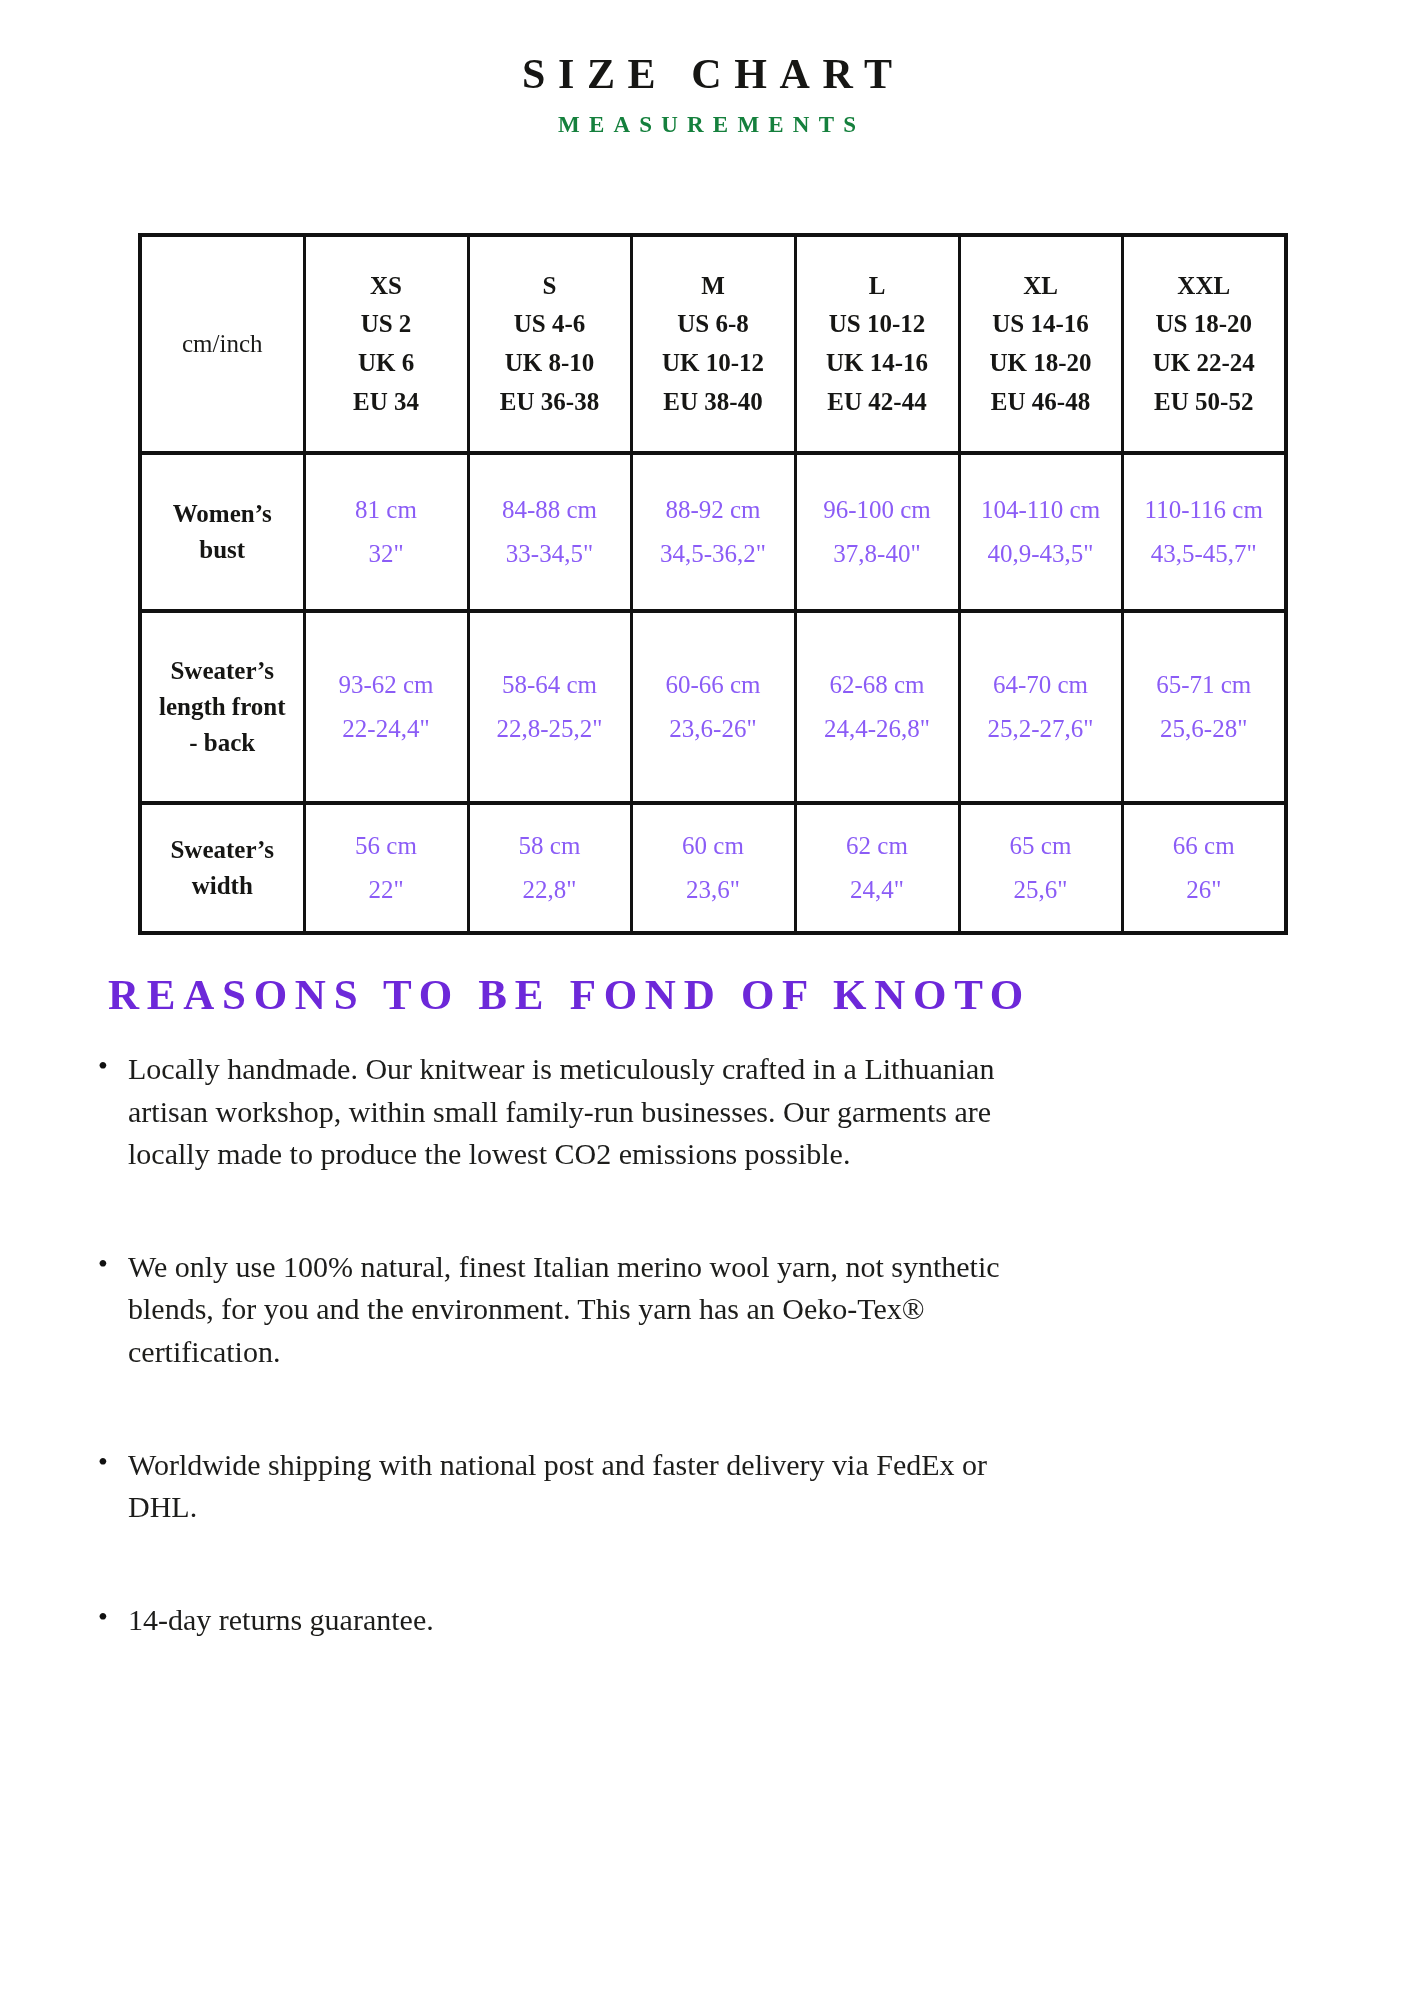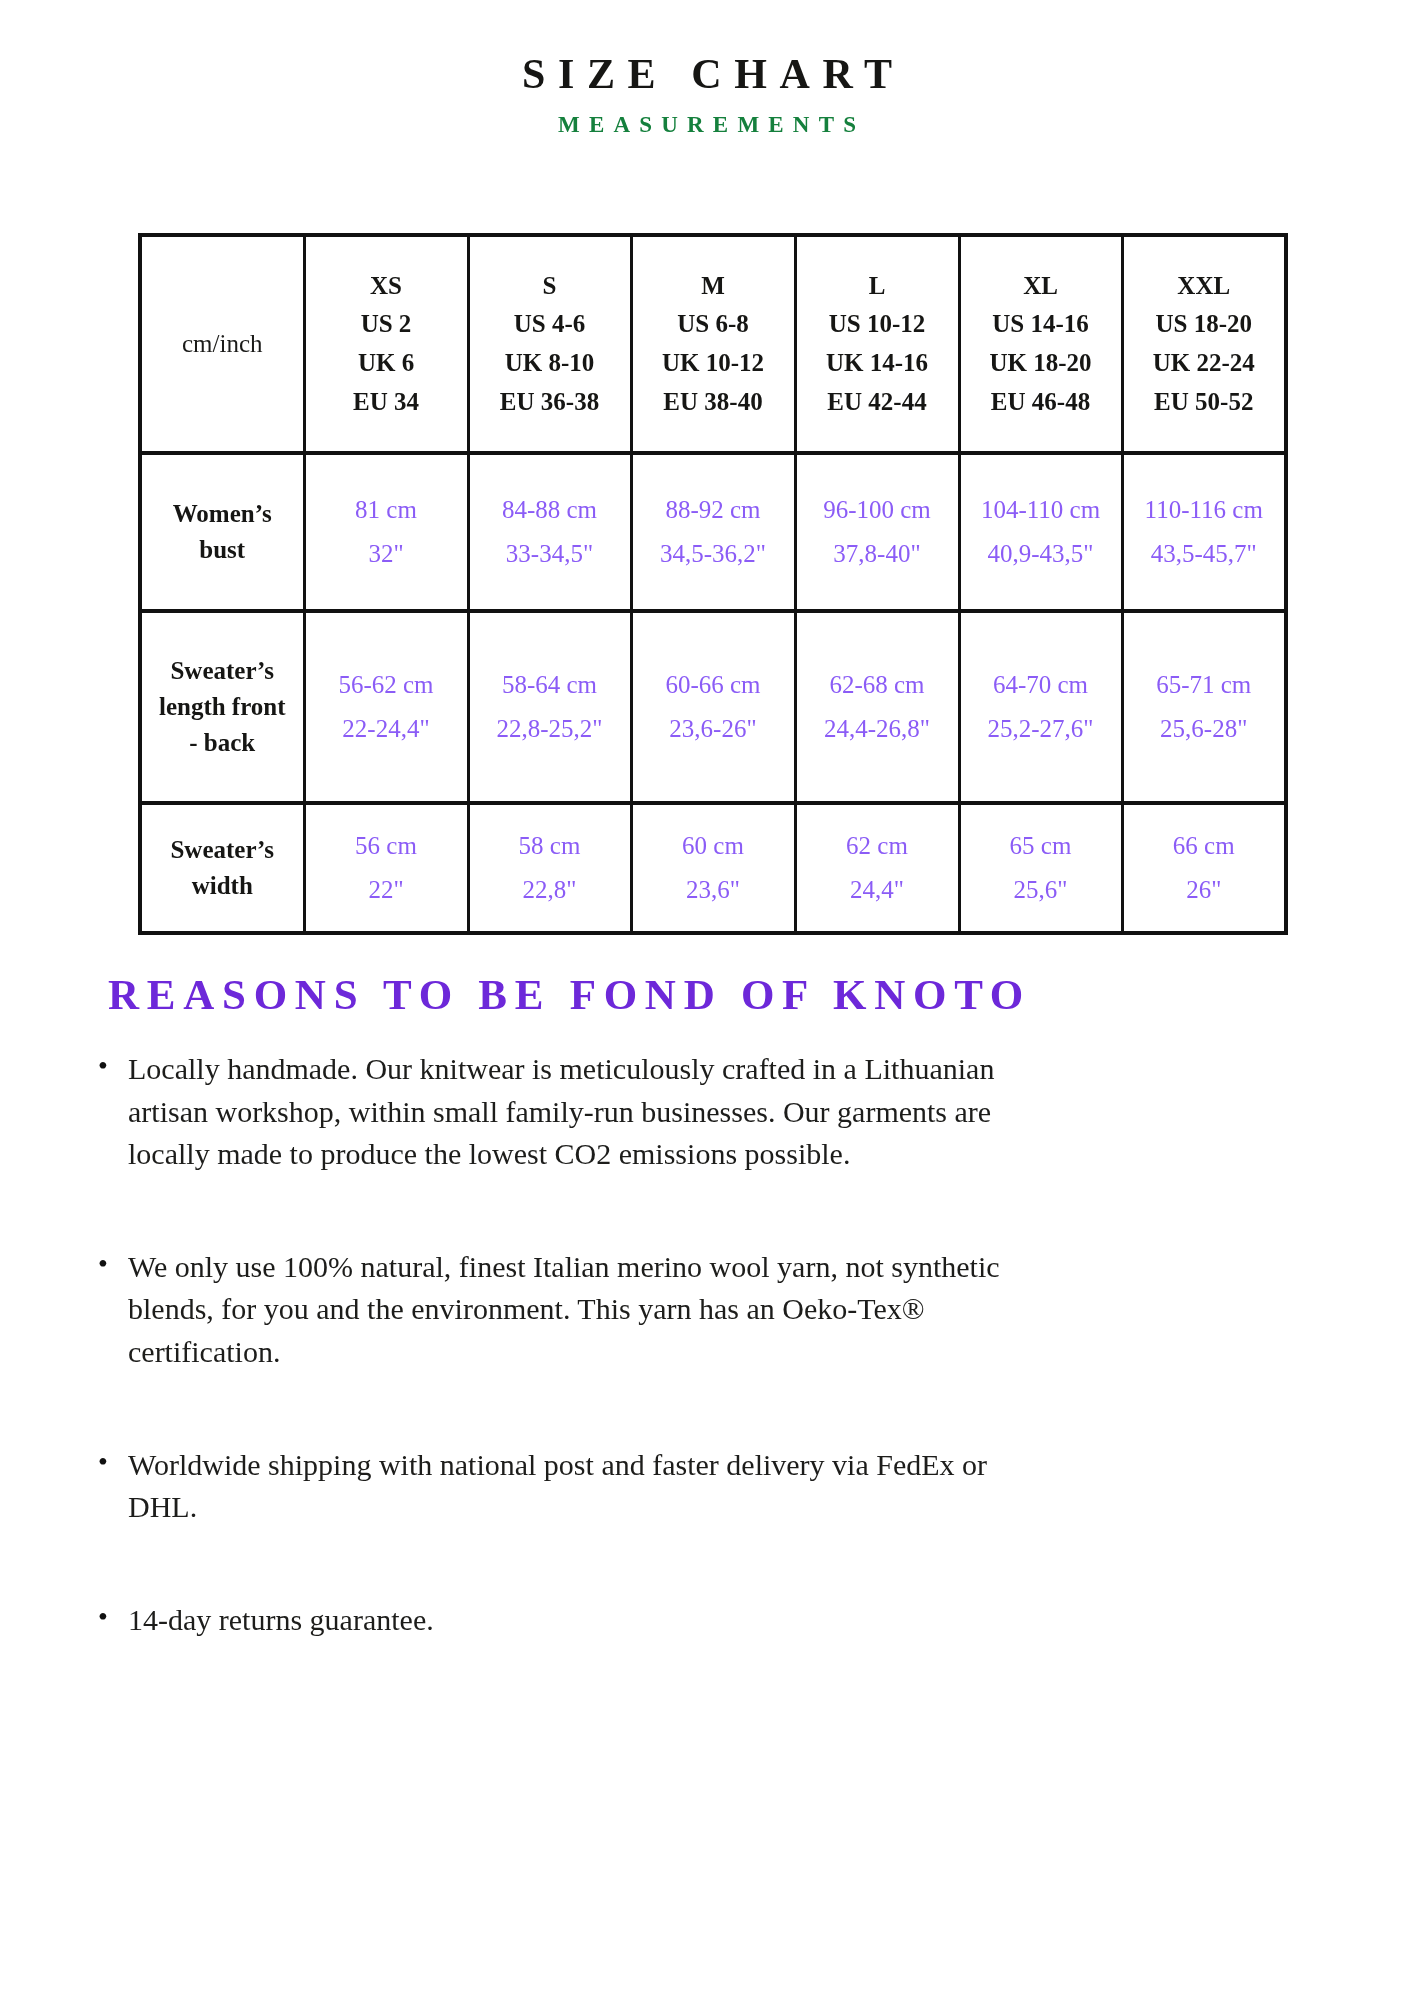--- a/index.html
+++ b/index.html
@@ -197,21 +197,21 @@
         </td>
         <td class="value-cell">
           <div>110-116 cm</div>
           <div>43,5-45,7"</div>
         </td>
       </tr>
 
       <tr class="row-length">
         <td class="row-label">Sweater’s length front - back</td>
         <td class="value-cell">
-          <div>56-62 cm</div>
+          <div>93-62 cm</div>
           <div>22-24,4"</div>
         </td>
         <td class="value-cell">
           <div>58-64 cm</div>
           <div>22,8-25,2"</div>
         </td>
         <td class="value-cell">
           <div>60-66 cm</div>
           <div>23,6-26"</div>
         </td>

